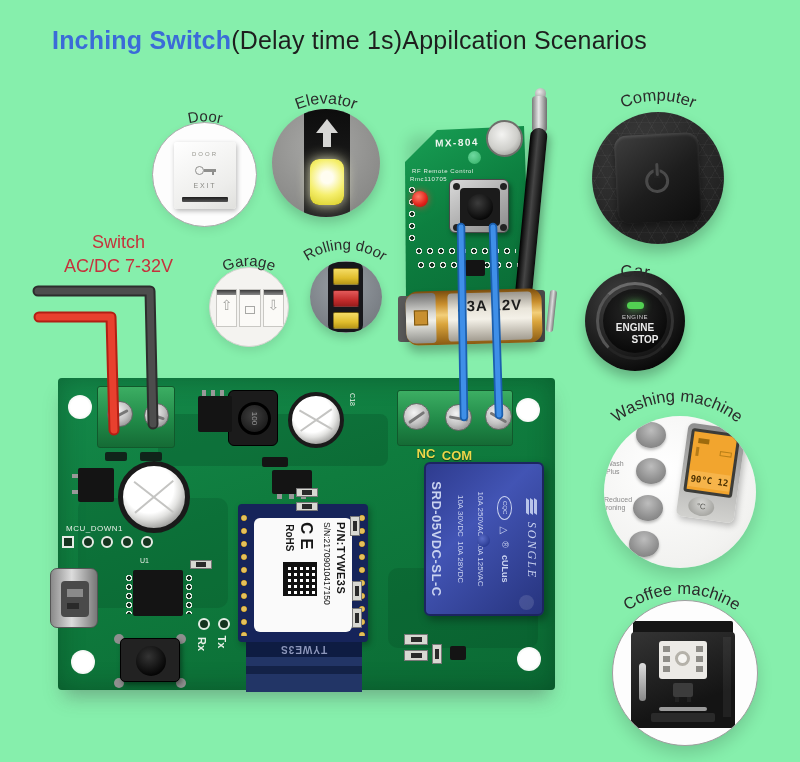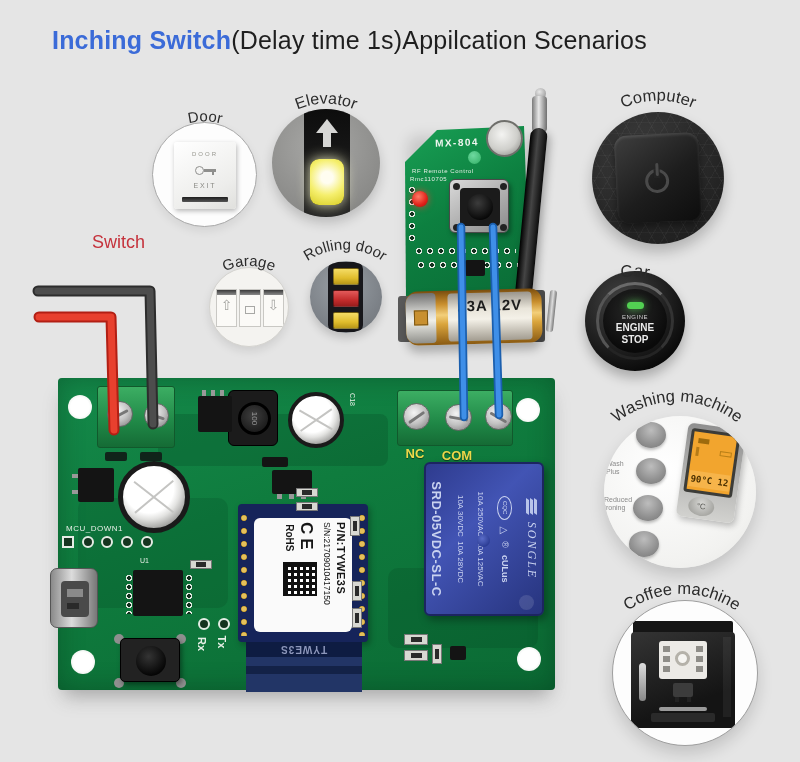--- a/index.html
+++ b/index.html
@@ -1,18 +1,18 @@
 <!DOCTYPE html>
 <html><head>
 <meta charset="utf-8">
 <style>
   * { margin:0; padding:0; box-sizing:border-box; }
   html,body { background:#fff; }
   #stage {
-    position:relative; width:800px; height:762px; background:#e5e5e5;
+    position:relative; width:800px; height:762px; background:#86efac;
     overflow:hidden; font-family:"Liberation Sans", sans-serif;
   }
   .abs { position:absolute; }
   .circle { border-radius:50%; overflow:hidden; }
   
   #title { left:52px; top:26px; width:740px; font-size:25px; letter-spacing:0.2px; white-space:nowrap; }
   #title .hl { color:#3b6bd8; font-weight:bold; }
   #title .rest { color:#1e1e1e; }
   
   #input-label { left:36px; top:230px; width:165px; text-align:center; color:#c5323c; font-size:18px; line-height:1.35; }
@@ -50,20 +50,21 @@
 <body>
 
 <div id="stage">
 
   <div id="title" class="abs">
     <span class="hl">Inching Switch</span><span class="rest">(Delay time 1s)Appilcation Scenarios</span>
   </div>
 
   <div id="input-label" class="abs">
     <div>Switch</div>
+    <div>AC/DC 7-32V</div>
   </div>
 
   <div class="abs circle" style="left:152px;top:122px;width:105px;height:105px;background:#fdfdfd;border:1.5px solid #a8a8a8;box-shadow:0 4px 10px rgba(0,0,0,0.08);">
     <div class="abs" style="left:21px;top:19px;width:62px;height:67px;background:linear-gradient(150deg,#ffffff,#ededeb 70%,#e0e0dd);border-radius:3px;box-shadow:1px 2px 5px rgba(0,0,0,0.28);">
       <div class="abs" style="left:0;top:9px;width:100%;text-align:center;font-size:6px;letter-spacing:2px;color:#97978f;">DOOR</div>
       <div class="abs" style="left:21px;top:24px;width:22px;height:9px;">
         <div class="abs" style="left:0;top:0;width:9px;height:9px;border:1.6px solid #8f8f8d;border-radius:50%;"></div>
         <div class="abs" style="left:9px;top:3px;width:12px;height:2.6px;background:#8f8f8d;"></div>
         <div class="abs" style="left:17px;top:5px;width:2.2px;height:4px;background:#8f8f8d;"></div>
       </div>
@@ -121,21 +122,21 @@
       </div>
     </div>
   </div>
 
   <div class="abs circle" style="left:585px;top:271px;width:100px;height:100px;background:radial-gradient(circle at 38% 32%, #454545, #1b1b1b 55%, #050505 82%);box-shadow:0 7px 12px rgba(0,0,0,0.25);">
     <div class="abs" style="left:11px;top:11px;width:78px;height:78px;border-radius:50%;border:3px solid;border-color:#6a6a6a #333 #242424 #555;"></div>
     <div class="abs circle" style="left:18px;top:18px;width:64px;height:64px;background:radial-gradient(circle at 45% 35%, #272727, #0a0a0a 72%);">
       <div class="abs" style="left:24px;top:13px;width:17px;height:7px;border-radius:4px;background:#52d052;box-shadow:0 0 9px rgba(82,208,82,0.8);"></div>
       <div class="abs" style="left:0;top:25px;width:100%;text-align:center;font-size:6px;letter-spacing:0.5px;color:#cfcfcf;">ENGINE</div>
       <div class="abs" style="left:0;top:33px;width:100%;text-align:center;font-size:10px;font-weight:bold;color:#ececec;">ENGINE</div>
-      <div class="abs" style="left:0;top:45px;width:100%;text-align:center;font-size:10px;font-weight:bold;color:#ececec;">STOP</div>
+      <div class="abs" style="left:10px;top:45px;width:100%;text-align:center;font-size:10px;font-weight:bold;color:#ececec;">STOP</div>
     </div>
   </div>
 
   <div class="abs circle" style="left:604px;top:416px;width:152px;height:152px;background:radial-gradient(circle at 40% 35%, #ffffff, #f2f2f0 70%, #e4e4e1);box-shadow:0 8px 16px rgba(0,0,0,0.15);">
     <div class="abs wm-knob" style="left:32px;top:6px;width:30px;height:26px;"></div>
     <div class="abs wm-knob" style="left:32px;top:42px;width:30px;height:26px;"></div>
     <div class="abs wm-knob" style="left:29px;top:79px;width:30px;height:26px;"></div>
     <div class="abs wm-knob" style="left:25px;top:115px;width:30px;height:26px;"></div>
     <div class="abs wm-lbl" style="left:2px;top:44px;width:28px;">Wash Plus</div>
     <div class="abs wm-lbl" style="left:0px;top:80px;width:30px;">Reduced Ironing</div>
@@ -247,21 +248,21 @@
       <div class="abs screw" style="left:5px;top:12px;width:27px;height:27px;">
           <div class="slot" style="transform:rotate(-35deg);"></div>
         </div>
       <div class="abs screw" style="left:47px;top:13px;width:27px;height:27px;">
           <div class="slot" style="transform:rotate(10deg);"></div>
         </div>
       <div class="abs screw" style="left:87px;top:12px;width:27px;height:27px;">
           <div class="slot" style="transform:rotate(30deg);"></div>
         </div>
     </div>
-    <div class="abs" style="left:339px;top:68px;width:36px;text-align:center;font-size:13px;font-weight:bold;color:#ecd84a;text-shadow:0 1px 1px rgba(0,0,0,0.5);">NC</div>
+    <div class="abs" style="left:350px;top:68px;width:36px;text-align:center;font-size:13px;font-weight:bold;color:#ecd84a;text-shadow:0 1px 1px rgba(0,0,0,0.5);">NC</div>
     <div class="abs" style="left:376px;top:70px;width:46px;text-align:center;font-size:13px;font-weight:bold;color:#ecd84a;text-shadow:0 1px 1px rgba(0,0,0,0.5);">COM</div>
     <div class="abs" style="left:422px;top:84px;width:38px;text-align:center;font-size:13px;font-weight:bold;color:#ecd84a;text-shadow:0 1px 1px rgba(0,0,0,0.5);">NO</div>
 
     <div class="abs" style="left:366px;top:84px;width:120px;height:154px;border-radius:6px;border:2px solid #1c2560;
                 background:linear-gradient(135deg,#2e3b8e,#4254b4 40%,#27347e);box-shadow:3px 4px 8px rgba(0,0,0,0.35);">
       <div id="relay-rot" class="abs" style="left:-17px;top:17px;width:150px;height:116px;">
         <div style="display:flex;align-items:center;gap:8px;">
           <div>
             <div class="stripe"></div>
               <div class="stripe"></div>

